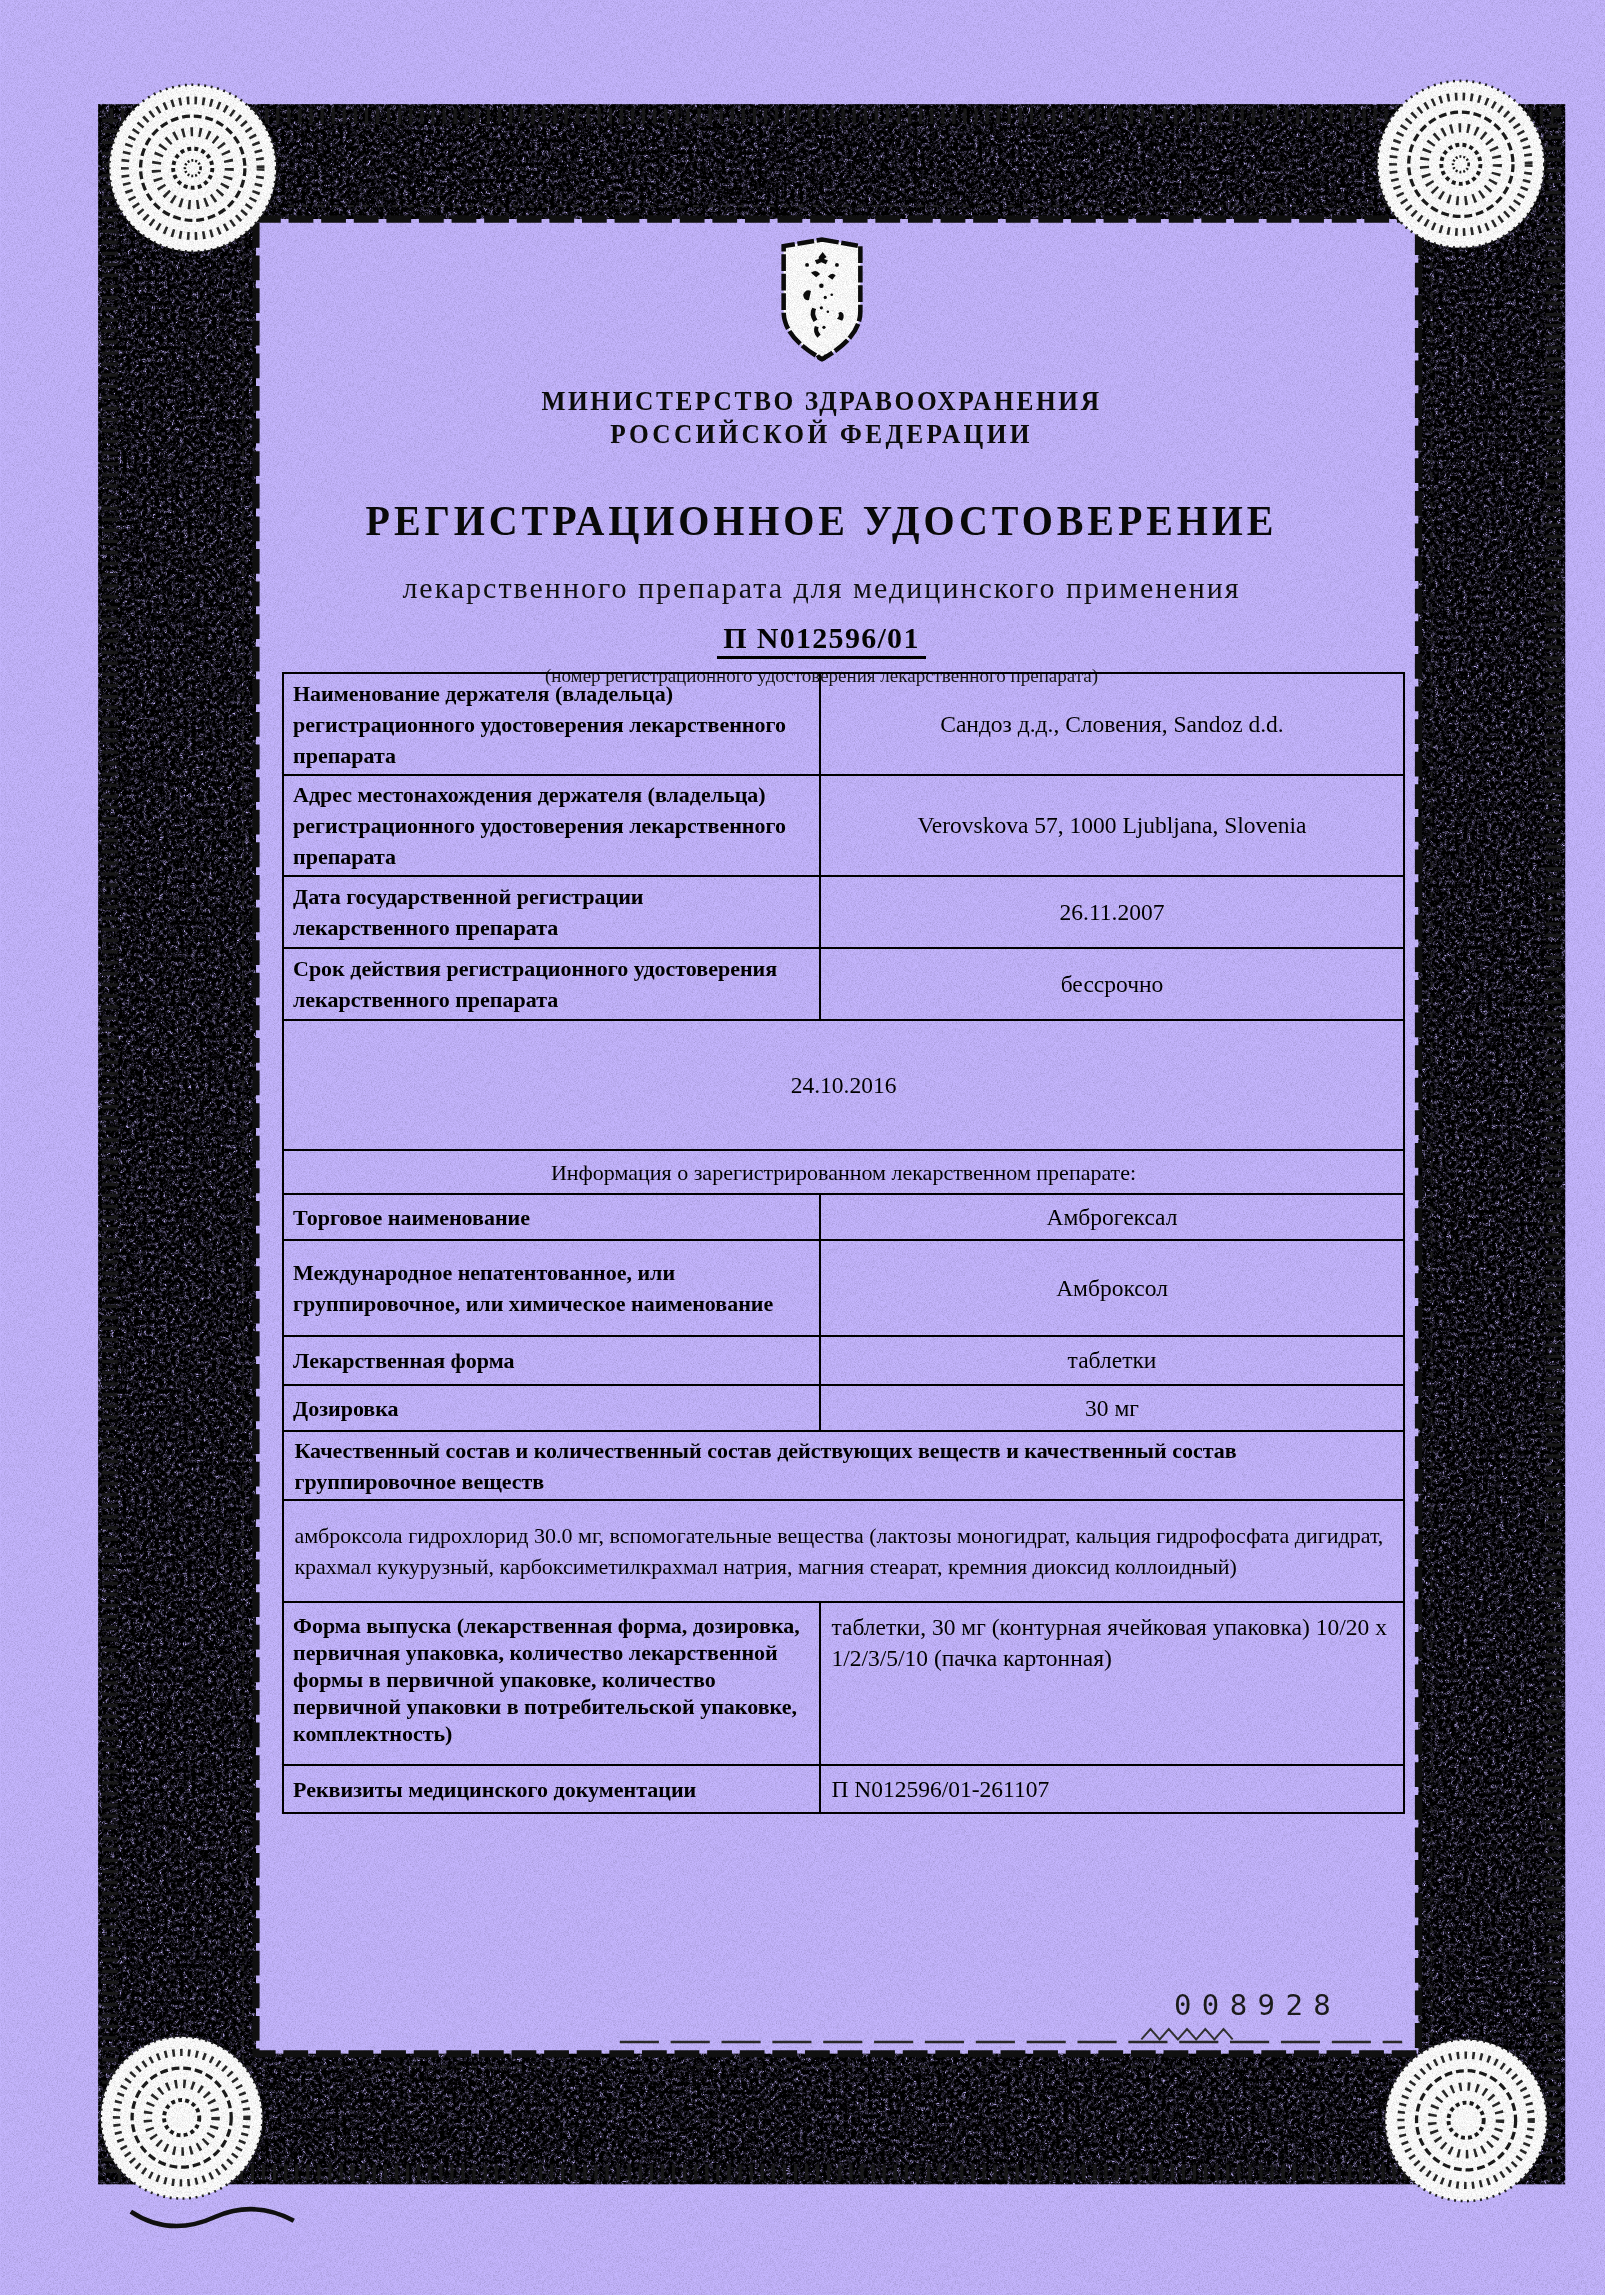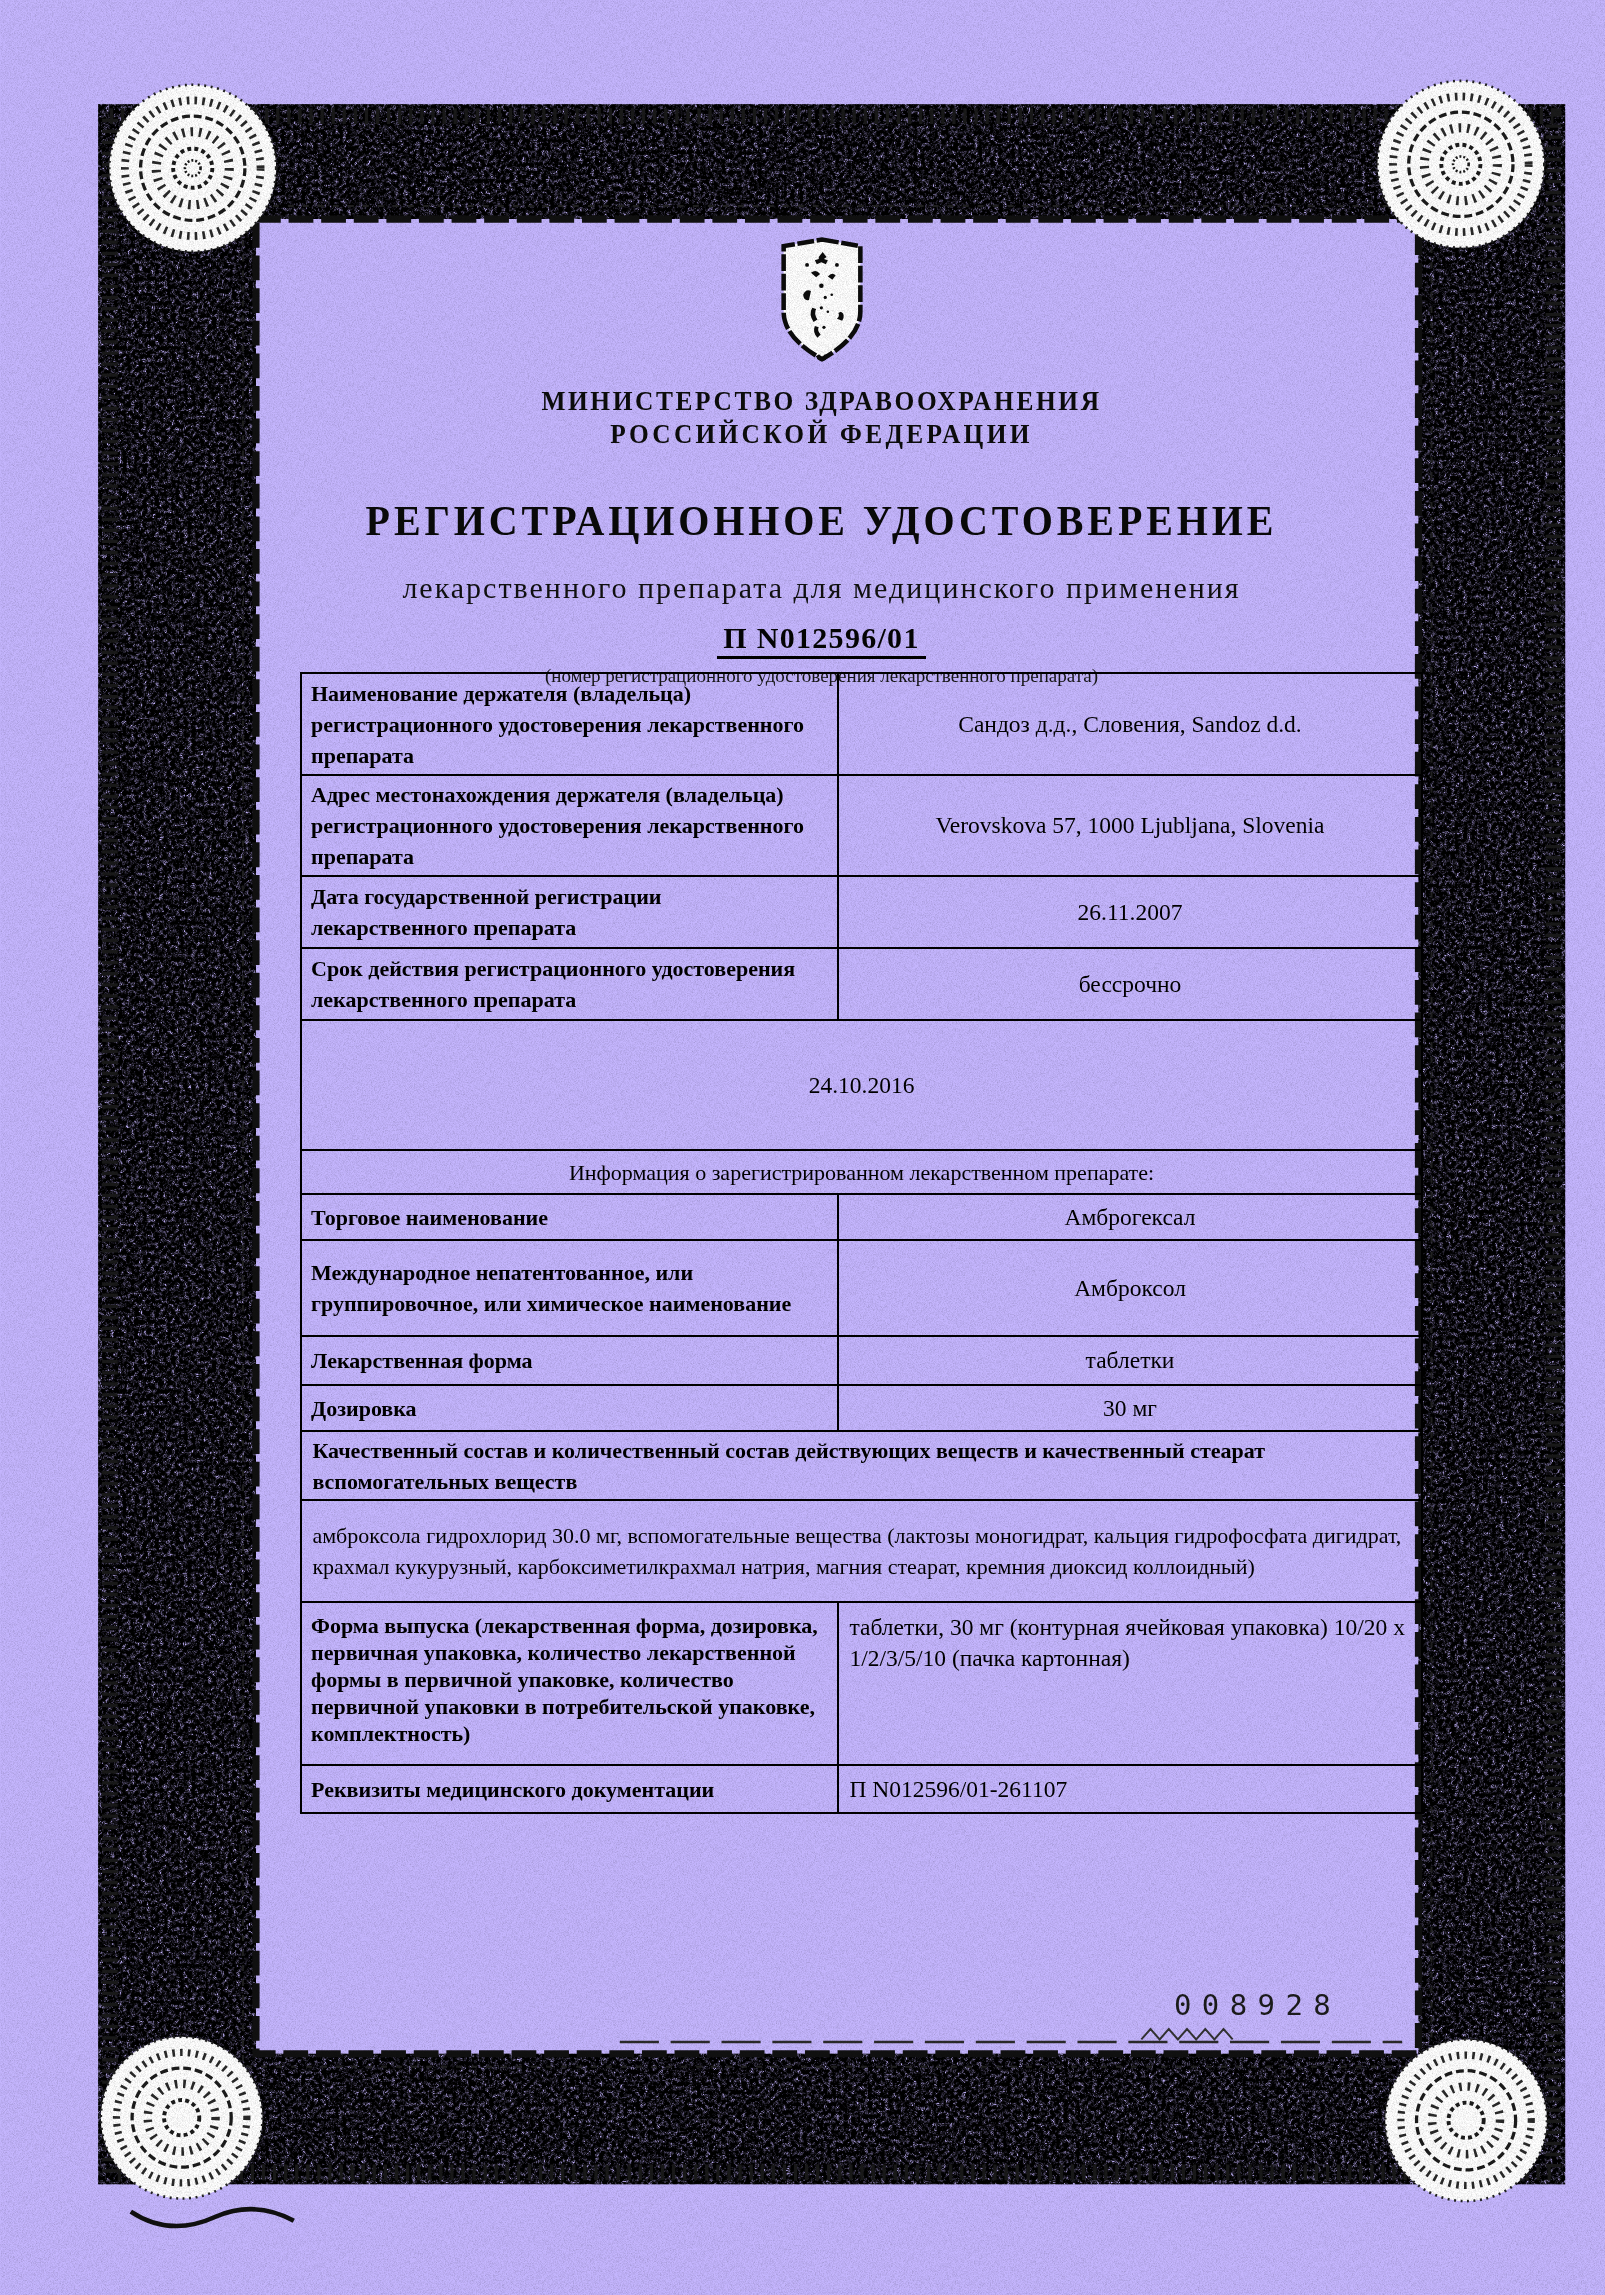--- a/index.html
+++ b/index.html
@@ -53,21 +53,21 @@
     border-bottom:3.3px solid #000; padding:0 6.5px 1.3px 6.5px;
     color:#050505;
   }
   .reg-caption {
     margin-top:6.5px;
     font-size:19px; font-weight:400; color:#151515;
   }
 
   
   .reg-table {
-    position:absolute; left:300px; top:672px; width:1123px;
+    position:absolute; left:282px; top:672px; width:1123px;
     border:2.6px solid #000;
   }
   .trow { display:flex; border-bottom:2.6px solid #000; }
   .trow:last-child { border-bottom:none; }
   .cl {
     width:537px; flex:0 0 537px;
     border-right:2px solid #000;
     padding:5.2px 14.3px 5.2px 9px;
     font-size:22px; font-weight:700; line-height:31px;
     display:flex; flex-direction:column; justify-content:center;
@@ -249,21 +249,21 @@
         <div class="cl">Лекарственная форма</div>
         <div class="cv">таблетки</div>
       </div>
 
       <div class="trow" style="height:46px">
         <div class="cl">Дозировка</div>
         <div class="cv">30 мг</div>
       </div>
 
       <div class="trow" style="height:69px">
-        <div class="cs bold">Качественный состав и количественный состав действующих веществ и качественный стеарат вспомогательных веществ</div>
+        <div class="cs bold">Качественный состав и количественный состав действующих веществ и качественный состав группировочное веществ</div>
       </div>
 
       <div class="trow" style="height:102px">
         <div class="cs">амброксола гидрохлорид 30.0 мг, вспомогательные вещества (лактозы моногидрат, кальция гидрофосфата дигидрат, крахмал кукурузный, карбоксиметилкрахмал натрия, магния стеарат, кремния диоксид коллоидный)</div>
       </div>
 
       <div class="trow top tight" style="height:163px">
         <div class="cl">Форма выпуска (лекарственная форма, дозировка, первичная упаковка, количество лекарственной формы в первичной упаковке, количество первичной упаковки в потребительской упаковке, комплектность)</div>
         <div class="cv left">таблетки, 30 мг (контурная ячейковая упаковка) 10/20 x 1/2/3/5/10 (пачка картонная)</div>
       </div>

